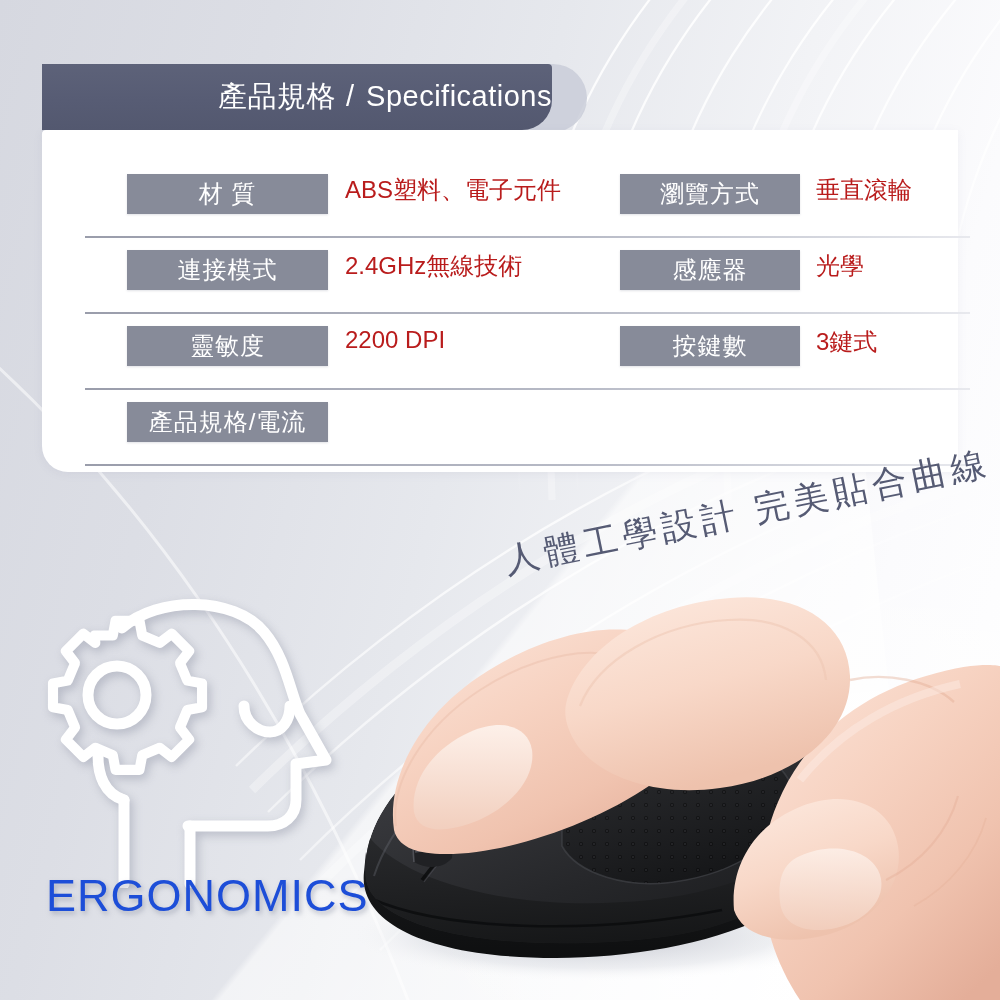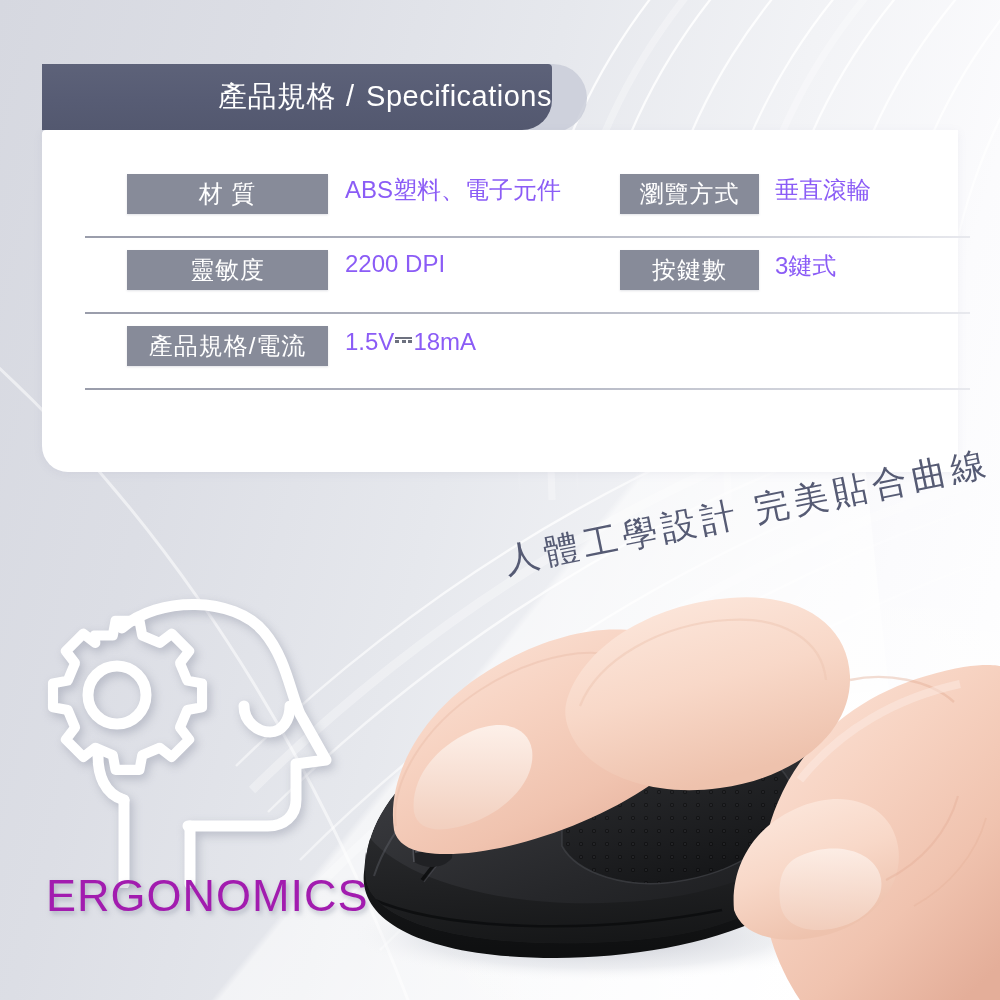--- a/index.html
+++ b/index.html
@@ -36,40 +36,40 @@
   .srow{position:relative;height:76px;}
   .srow .underline{position:absolute;left:0;bottom:12px;width:885px;height:2px;
     background:linear-gradient(90deg,#9a9dab 0%,#b7bac6 55%,#d9dbe2 88%,#e8e9ee 100%);}
   .cellgroup{position:absolute;top:0;display:flex;align-items:flex-start;height:46px;}
   .cellgroup.left{left:42px;}
   .cellgroup.right{left:535px;}
   .chip{background:#878b99;color:#fff;font-size:24px;height:40px;display:flex;
     align-items:center;justify-content:center;letter-spacing:1px;white-space:nowrap;
     box-shadow:0 1px 2px rgba(90,95,115,.18);}
   .chip.wide{width:201px;}
-  .chip.narrow{width:139px;}
-  .val{color:#8b5cf6;font-size:24px;white-space:nowrap;}
+  .chip.narrow{width:180px;}
+  .val{color:#b91c1c;font-size:24px;white-space:nowrap;}
   .val.l{padding-left:17px;}
   .val.r{padding-left:16px;}
   .dc{display:inline-block;position:relative;width:19px;height:1em;vertical-align:baseline;}
   .dc i{position:absolute;left:1px;display:block;background:#6d717f;}
   .dc i.a{top:.44em;width:17px;height:2.5px;}
   .dc i.b{top:.60em;width:4px;height:2.5px;}
   .dc i.c{top:.60em;left:7.5px;width:4px;height:2.5px;}
   .dc i.d{top:.60em;left:14px;width:4px;height:2.5px;}
 
   
   .tagline{position:absolute;left:505px;top:538px;transform:rotate(-11.5deg);
     transform-origin:left center;color:#565b74;font-size:35px;letter-spacing:5px;white-space:nowrap;}
 
   
   .ergo{position:absolute;left:38px;top:588px;width:330px;height:360px;}
   .ergo svg{position:absolute;left:0;top:0;filter:drop-shadow(3px 4px 5px rgba(130,135,155,.42));}
   .ergo-word{position:absolute;left:8px;top:282px;width:320px;text-align:right;
-    color:#a21caf;font-size:45px;letter-spacing:1px;
+    color:#1d4ed8;font-size:45px;letter-spacing:1px;
     text-shadow:2px 3px 5px rgba(130,135,155,.5);}
 
   
   .photo{position:absolute;left:330px;top:580px;width:670px;height:420px;}
 </style>
 </head>
 <body>
 
 <div id="page">
 
@@ -139,39 +139,47 @@
           <div class="chip wide">材 質</div>
           <div class="val l">ABS塑料、電子元件</div>
         </div>
         <div class="cellgroup right">
           <div class="chip narrow">瀏覽方式</div>
           <div class="val r">垂直滾輪</div>
         </div>
         <div class="underline"></div>
       </div>
 
+      <div class="srow">
+        <div class="cellgroup left">
+          <div class="chip wide">連接模式</div>
+          <div class="val l">2.4GHz無線技術</div>
+        </div>
+        <div class="cellgroup right">
+          <div class="chip narrow">感應器</div>
+          <div class="val r">光學</div>
+        </div>
+        <div class="underline"></div>
+      </div>
 
       <div class="srow">
         <div class="cellgroup left">
           <div class="chip wide">靈敏度</div>
           <div class="val l">2200 DPI</div>
         </div>
         <div class="cellgroup right">
           <div class="chip narrow">按鍵數</div>
           <div class="val r">3鍵式</div>
         </div>
         <div class="underline"></div>
       </div>
 
       <div class="srow">
         <div class="cellgroup left">
           <div class="chip wide">產品規格/電流</div>
-          <div class="val l">
-            <span>1.5V</span><span class="dc"><i class="a"></i><i class="b"></i><i class="c"></i><i class="d"></i></span><span>18mA</span>
-          </div>
         </div>
         <div class="underline"></div>
       </div>
 
     </div>
   </div>
 
   <div class="banner">
     <div class="banner-title"><span>產品規格</span><span class="sep"> / </span><span>Specifications</span></div>
   </div>

